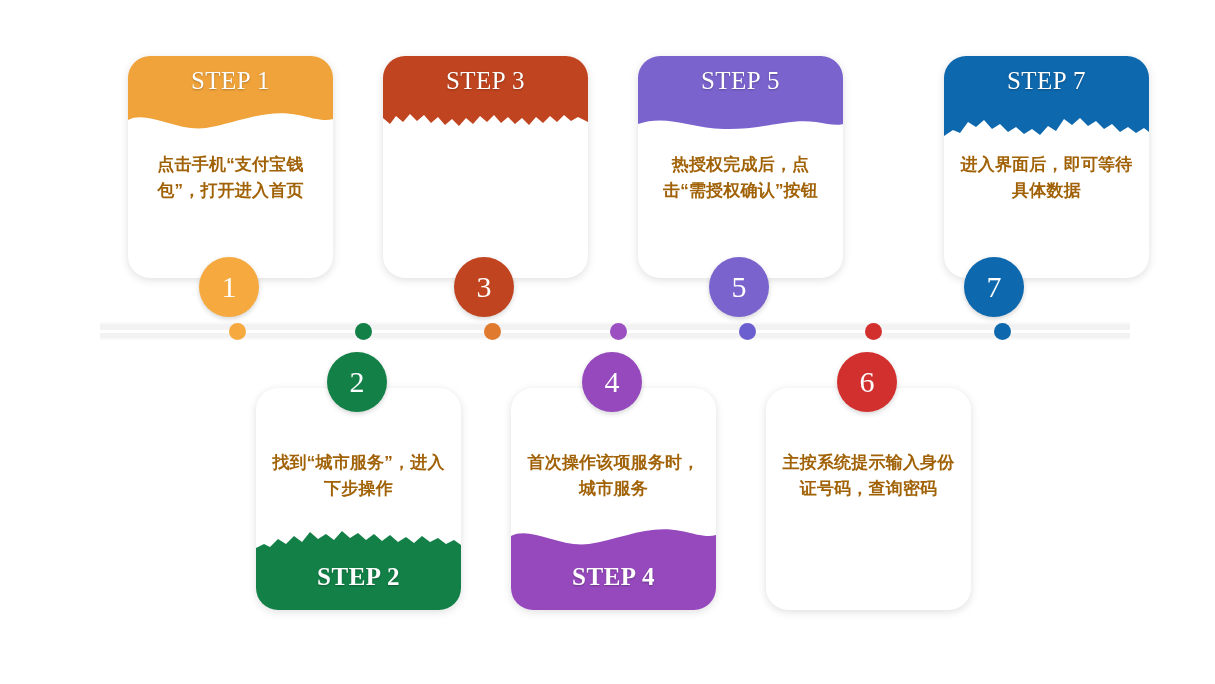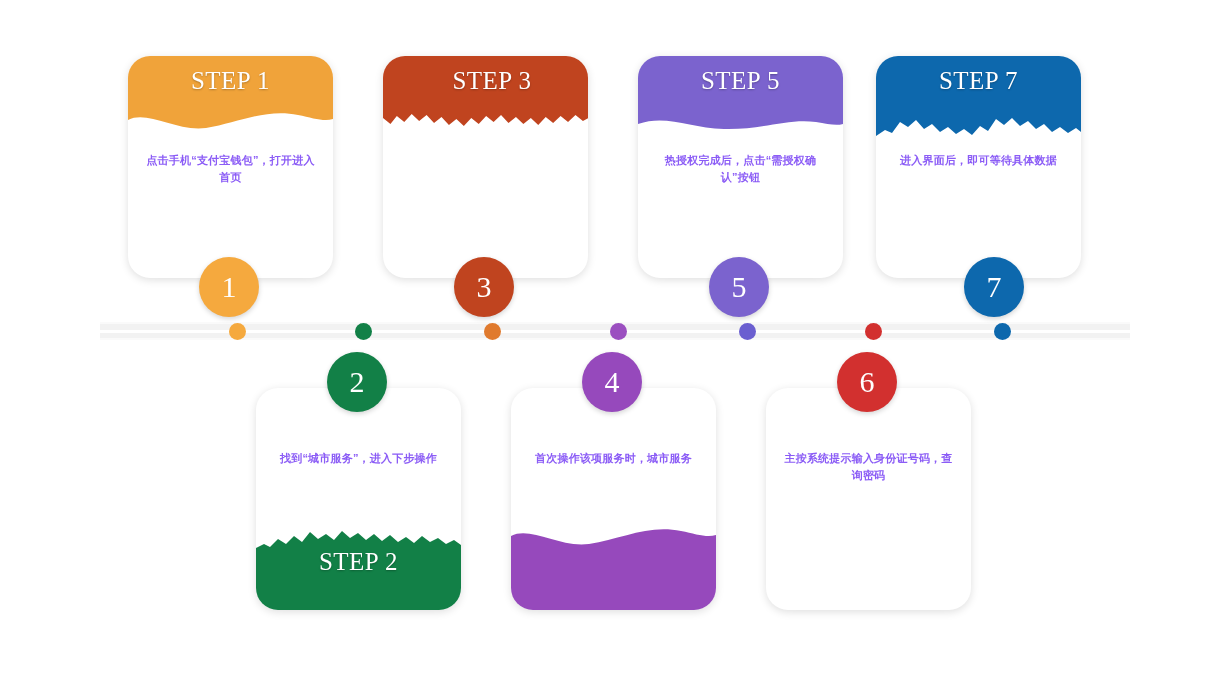--- a/index.html
+++ b/index.html
@@ -83,31 +83,31 @@
     width: 100%;
     text-align: center;
     font-family: "Liberation Serif", "DejaVu Serif", serif;
     font-size: 25px;
     letter-spacing: 0.5px;
     color: #ffffff;
     text-shadow: 0 1px 2px rgba(0,0,0,0.28);
     z-index: 2;
   }
   .band.top-band .band-label { top: 11px; }
-  .band.bot-band .band-label { bottom: 34px; }
+  .band.bot-band .band-label { bottom: 19px; font-weight: bold; }
 
   .card-body {
     position: absolute;
     left: 14px;
     right: 14px;
     text-align: center;
     font-weight: bold;
-    font-size: 11px;
+    font-size: 17px;
     line-height: 1.55;
-    color: #8b5cf6;
+    color: #a16207;
     letter-spacing: 0.2px;
     z-index: 2;
   }
   .card.top .card-body { top: 96px; }
   .card.bot .card-body { top: 62px; }
 
   
   .num-circle {
     position: absolute;
     width: 60px;
@@ -148,58 +148,59 @@
           <svg viewBox="0 0 205 46" preserveAspectRatio="none" aria-hidden="true">
             <path d="M0,30 L8,26 L14,29 L22,21 L30,26 L38,18 L46,24 L54,14 L62,21 L70,16 L78,22 L86,13 L94,20 L102,15 L110,22 L118,16 L126,23 L134,17 L142,24 L150,19 L158,25 L166,18 L174,24 L182,20 L190,26 L198,22 L205,27 L205,46 L0,46 Z" fill="#128047"></path>
           </svg>
         </div>
         <div class="band-label">STEP 2</div>
       </div>
       <div class="card-body">找到“城市服务”，进入下步操作</div>
     </div>
     <div class="num-circle down" style="left: 327px; background: rgb(18, 128, 71);">2</div>
     <div class="card top" style="left: 383px;">
-      <div class="band top-band" style="background: linear-gradient(rgb(192, 68, 31), rgb(192, 68, 31)) center top / 100% 47px no-repeat; padding-left: 13px;">
+      <div class="band top-band" style="background: linear-gradient(rgb(192, 68, 31), rgb(192, 68, 31)) center top / 100% 47px no-repeat;">
         <div style="position: absolute; left: 0px; width: 100%; height: 46px; top: 46px;">
           <svg viewBox="0 0 205 46" preserveAspectRatio="none" aria-hidden="true">
             <path d="M0,16 L7,22 L13,14 L20,20 L27,12 L34,19 L41,13 L48,21 L55,15 L62,23 L69,17 L76,24 L83,16 L90,22 L97,14 L104,20 L111,13 L118,21 L125,15 L132,22 L139,16 L146,23 L153,15 L160,21 L167,14 L174,20 L181,13 L188,19 L195,15 L205,20 L205,0 L0,0 Z" fill="#c0441f"></path>
           </svg>
         </div>
         <div class="band-label">STEP 3</div>
       </div>
     </div>
     <div class="num-circle up" style="left: 454px; background: rgb(192, 68, 31);">3</div>
     <div class="card bot" style="left: 511px;">
       <div class="band bot-band" style="background: linear-gradient(rgb(150, 73, 188), rgb(150, 73, 188)) center bottom / 100% 47px no-repeat;">
         <div style="position: absolute; left: 0px; width: 100%; height: 46px; top: 0px;">
           <svg viewBox="0 0 205 46" preserveAspectRatio="none" aria-hidden="true">
             <path d="M0,18 C20,8 48,30 78,26 C110,21 138,6 170,13 C185,16 196,20 205,17 L205,46 L0,46 Z" fill="#9649bc"></path>
           </svg>
         </div>
+        <div class="band-label">STEP 4</div>
       </div>
       <div class="card-body">首次操作该项服务时，城市服务</div>
     </div>
     <div class="num-circle down" style="left: 582px; background: rgb(150, 73, 188);">4</div>
     <div class="card top" style="left: 638px;">
       <div class="band top-band" style="background: linear-gradient(rgb(123, 99, 206), rgb(123, 99, 206)) center top / 100% 47px no-repeat;">
         <div style="position: absolute; left: 0px; width: 100%; height: 46px; top: 46px;">
           <svg viewBox="0 0 205 46" preserveAspectRatio="none" aria-hidden="true">
             <path d="M0,22 C28,12 52,26 86,27 C124,28 150,16 178,20 C190,22 198,24 205,22 L205,0 L0,0 Z" fill="#7b63ce"></path>
           </svg>
         </div>
         <div class="band-label">STEP 5</div>
       </div>
       <div class="card-body">热授权完成后，点击“需授权确认”按钮</div>
     </div>
     <div class="num-circle up" style="left: 709px; background: rgb(123, 99, 206);">5</div>
     <div class="card bot" style="left: 766px;">
       <div class="card-body">主按系统提示输入身份证号码，查询密码</div>
     </div>
     <div class="num-circle down" style="left: 837px; background: rgb(210, 48, 47);">6</div>
-    <div class="card top" style="left: 876px;">
+    <div class="card top" style="left: 944px;">
       <div class="band top-band" style="background: linear-gradient(rgb(13, 104, 173), rgb(13, 104, 173)) center top / 100% 47px no-repeat;">
         <div style="position: absolute; left: 0px; width: 100%; height: 46px; top: 46px;">
           <svg viewBox="0 0 205 46" preserveAspectRatio="none" aria-hidden="true">
             <path d="M0,34 L9,28 L16,31 L24,20 L32,25 L40,18 L48,27 L56,22 L64,30 L72,25 L80,32 L88,27 L96,33 L104,24 L112,29 L120,17 L128,23 L136,16 L144,24 L152,19 L160,27 L168,22 L176,30 L184,25 L192,31 L200,26 L205,30 L205,0 L0,0 Z" fill="#0d68ad"></path>
           </svg>
         </div>
         <div class="band-label">STEP 7</div>
       </div>
       <div class="card-body">进入界面后，即可等待具体数据</div>
     </div>

